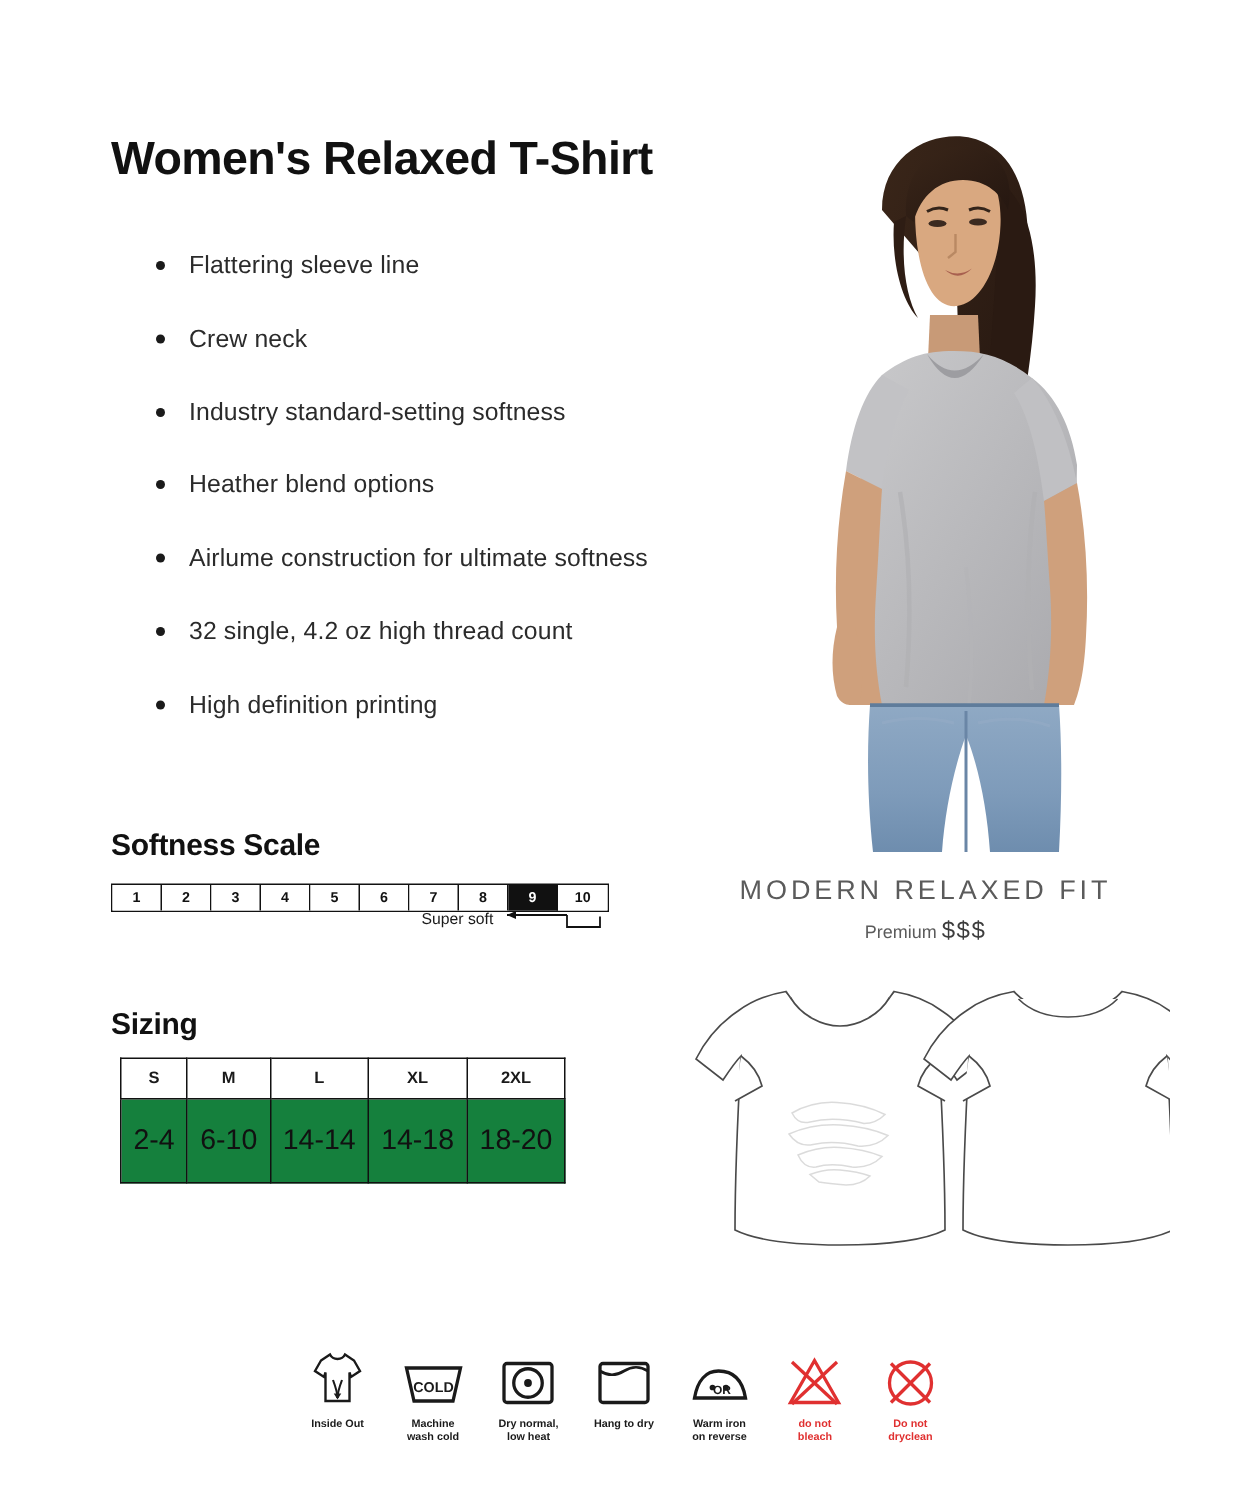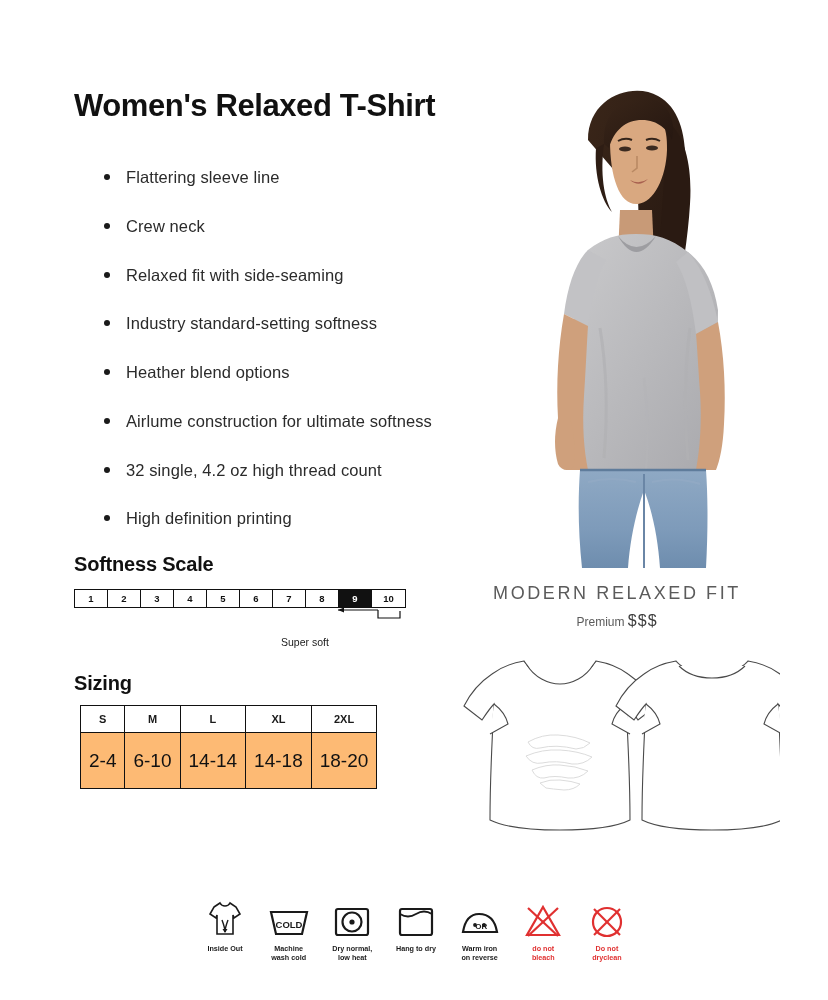--- a/index.html
+++ b/index.html
@@ -80,21 +80,21 @@
     align-items: center;
     justify-content: center;
     background: #fff;
     color: #111;
   }
   .scale .cell:last-child { border-right: none; }
   .scale .cell.active { background: #111; color: #fff; }
 
   .scale-note {
     position: absolute;
-    left: 281px; top: 636px;
+    left: 281px; top: 607px;
     font-size: 10.5px;
     color: #1a1a1a;
   }
   .scale-pointer {
     position: absolute;
     left: 338px; top: 606px;
     width: 66px; height: 14px;
   }
 
   
@@ -111,21 +111,21 @@
     padding: 0 6px;
     text-align: center;
     background: #fff;
   }
   .sizing td {
     border: 1.4px solid #111;
     font-size: 19px;
     height: 56px;
     padding: 0 8px;
     text-align: left;
-    background: #fdba74;
+    background: #15803d;
     color: #111;
   }
 
   
   .care-text {
     position: absolute;
     left: 88px; top: 824px;
     font-size: 13.5px;
     line-height: 1.5;
     color: #1a1a1a;
@@ -205,21 +205,20 @@
 </head>
 <body>
 
 <div class="page">
 
   <div class="title">Women's Relaxed T-Shirt</div>
 
   <ul class="features">
     <li>Flattering sleeve line</li>
     <li>Crew neck</li>
-    <li>Relaxed fit with side-seaming</li>
     <li>Industry standard-setting softness</li>
     <li>Heather blend options</li>
     <li>Airlume construction for ultimate softness</li>
     <li>32 single, 4.2 oz high thread count</li>
     <li>High definition printing</li>
   </ul>
 
   <div class="sec-head" id="softness-head">Softness Scale</div>
   <div class="scale">
     <div class="cell">1</div>

